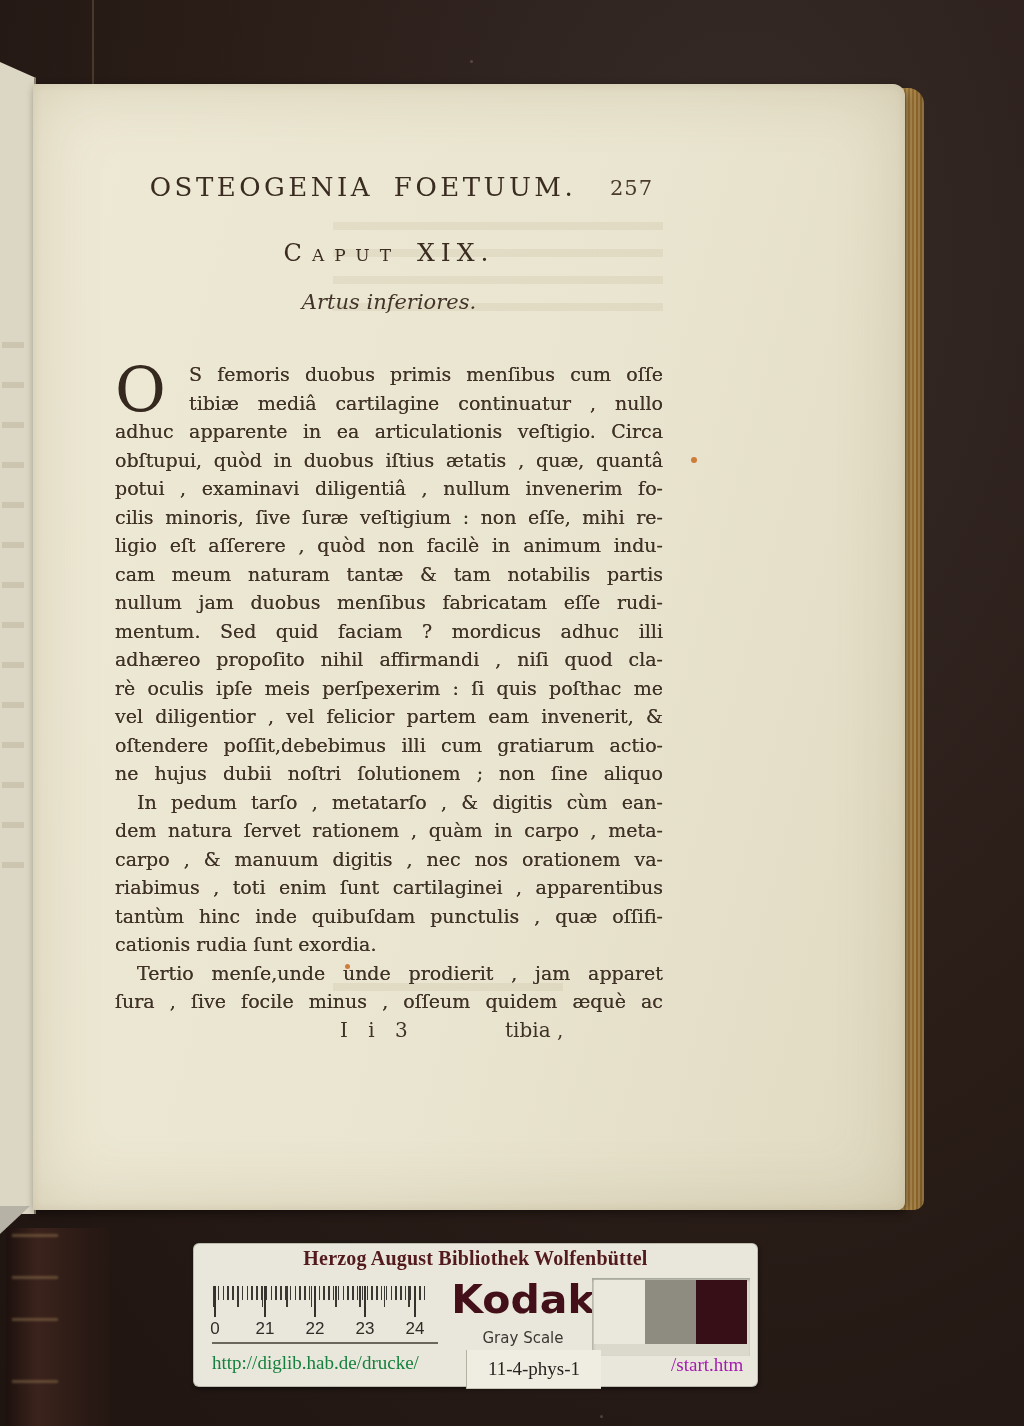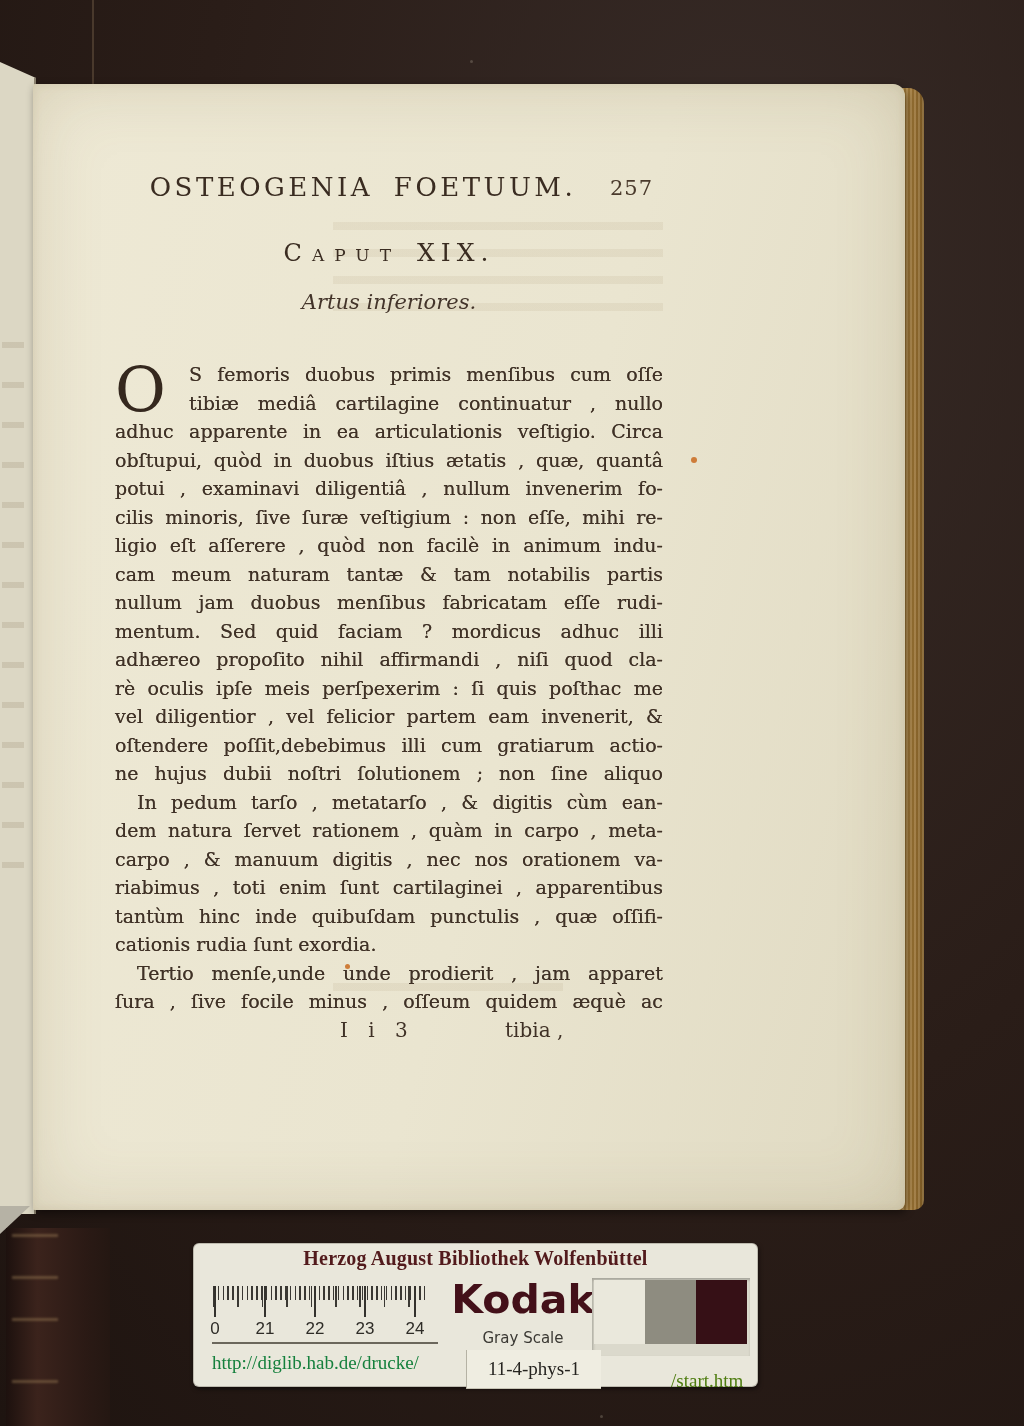--- a/index.html
+++ b/index.html
@@ -79,21 +79,21 @@
   .kodak{position:absolute;left:254px;top:32px;width:150px;text-align:center;
     font-family:"DejaVu Sans", sans-serif;font-weight:bold;font-size:41px;color:#431019;
     letter-spacing:0px;transform:scaleY(.95);}
   .grayscale-text{position:absolute;left:254px;top:85px;width:150px;text-align:center;
     font-family:"DejaVu Sans", sans-serif;font-size:15px;color:#3a3833;}
   .patch-frame{position:absolute;left:398px;top:34px;width:158px;height:78px;
     background:#dbd9cc;box-shadow:inset 1px 2px 3px rgba(0,0,0,.25);}
   .patch-row{position:absolute;left:2px;top:2px;display:flex;}
   .patch{width:51px;height:64px;}
   .lib-url{position:absolute;left:18px;top:108px;font-size:19px;color:#15803d;text-align:center;}
-  .start-file{position:absolute;left:477px;top:126px;font-size:19px;color:#4d7c0f;}
+  .start-file{position:absolute;left:477px;top:110px;font-size:19px;color:#a21caf;}
   .phys-box{position:absolute;left:272px;top:106px;width:134px;height:38px;
     background:#efede1;border-left:1px solid #b5b2a4;border-bottom:1px solid #c7c4b5;
     text-align:center;line-height:38px;font-size:19px;color:#262420;}
   .dot{position:absolute;width:3px;height:3px;border-radius:50%;background:rgba(200,190,170,.25);}
 </style>
 </head>
 <body>
 
 <div class="board-line"></div>
 <div class="fore-edge"></div>

